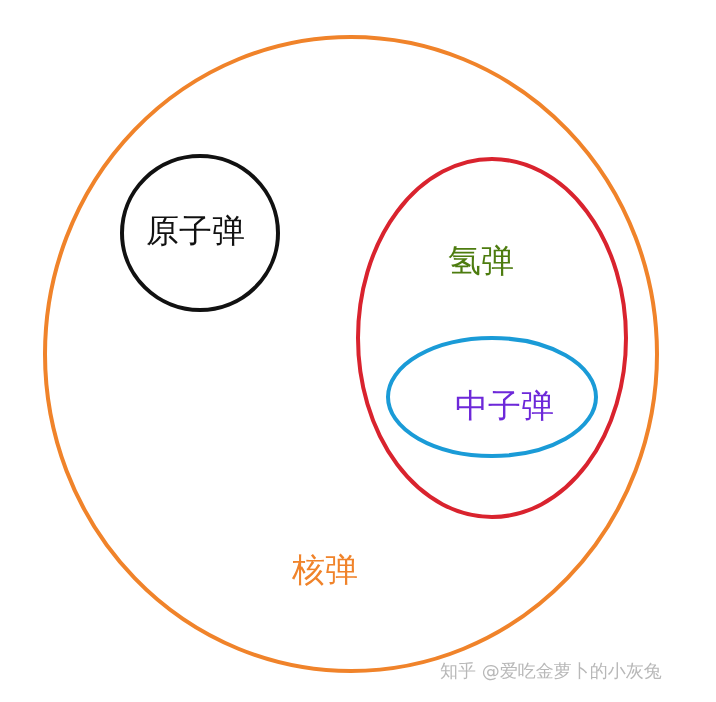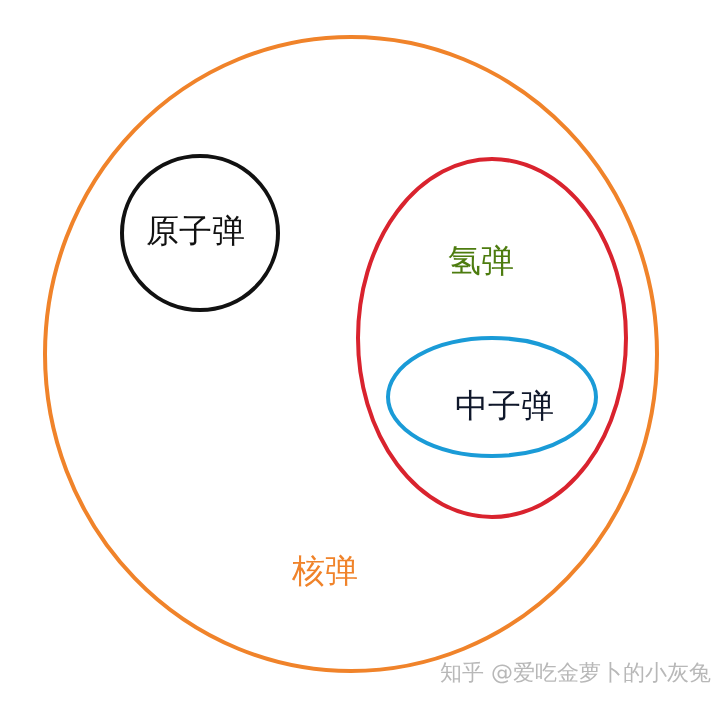--- a/index.html
+++ b/index.html
@@ -2,23 +2,23 @@
 <html><head>
 <meta charset="utf-8">
 <style>
   html, body { margin:0; padding:0; background:#ffffff; }
   body { width:716px; height:702px; position:relative; overflow:hidden;
          font-family:"DejaVu Sans", sans-serif; }
   svg.canvas { position:absolute; left:0; top:0; }
   .label { position:absolute; white-space:nowrap; font-family:"DejaVu Sans", sans-serif; line-height:1; }
   .lbl-atomic { left:146px; top:214px; font-size:33px; color:#111111;text-align:right; }
   .lbl-hydrogen { left:448px; top:244px; font-size:33px; color:#4d7c0f; }
-  .lbl-neutron { left:455px; top:389px; font-size:33px; color:#0f172a; }
-  .lbl-nuclear { left:292px; top:554px; font-size:33px; color:#f0832a; }
-  .watermark { left:440px; top:662px; font-size:22px; color:#b8b8b8; }
+  .lbl-neutron { left:455px; top:389px; font-size:33px; color:#6d28d9; }
+  .lbl-nuclear { left:292px; top:554px; font-size:33px; color:#f0832a;font-family:Liberation Serif, serif; }
+  .watermark { left:440px; top:662px; font-size:18px; color:#b8b8b8; }
 </style>
 </head>
 <body>
 
 <svg class="canvas" width="716" height="702" viewBox="0 0 716 702">
   <ellipse cx="351" cy="354" rx="306" ry="317" fill="none" stroke="#f0832a" stroke-width="4"></ellipse>
   <ellipse cx="200" cy="233" rx="78" ry="77" fill="none" stroke="#111111" stroke-width="4"></ellipse>
   <ellipse cx="492" cy="338" rx="134" ry="179" fill="none" stroke="#d9232e" stroke-width="4"></ellipse>
   <ellipse cx="492" cy="397" rx="104" ry="59" fill="none" stroke="#1a9bd7" stroke-width="4"></ellipse>
 </svg>

